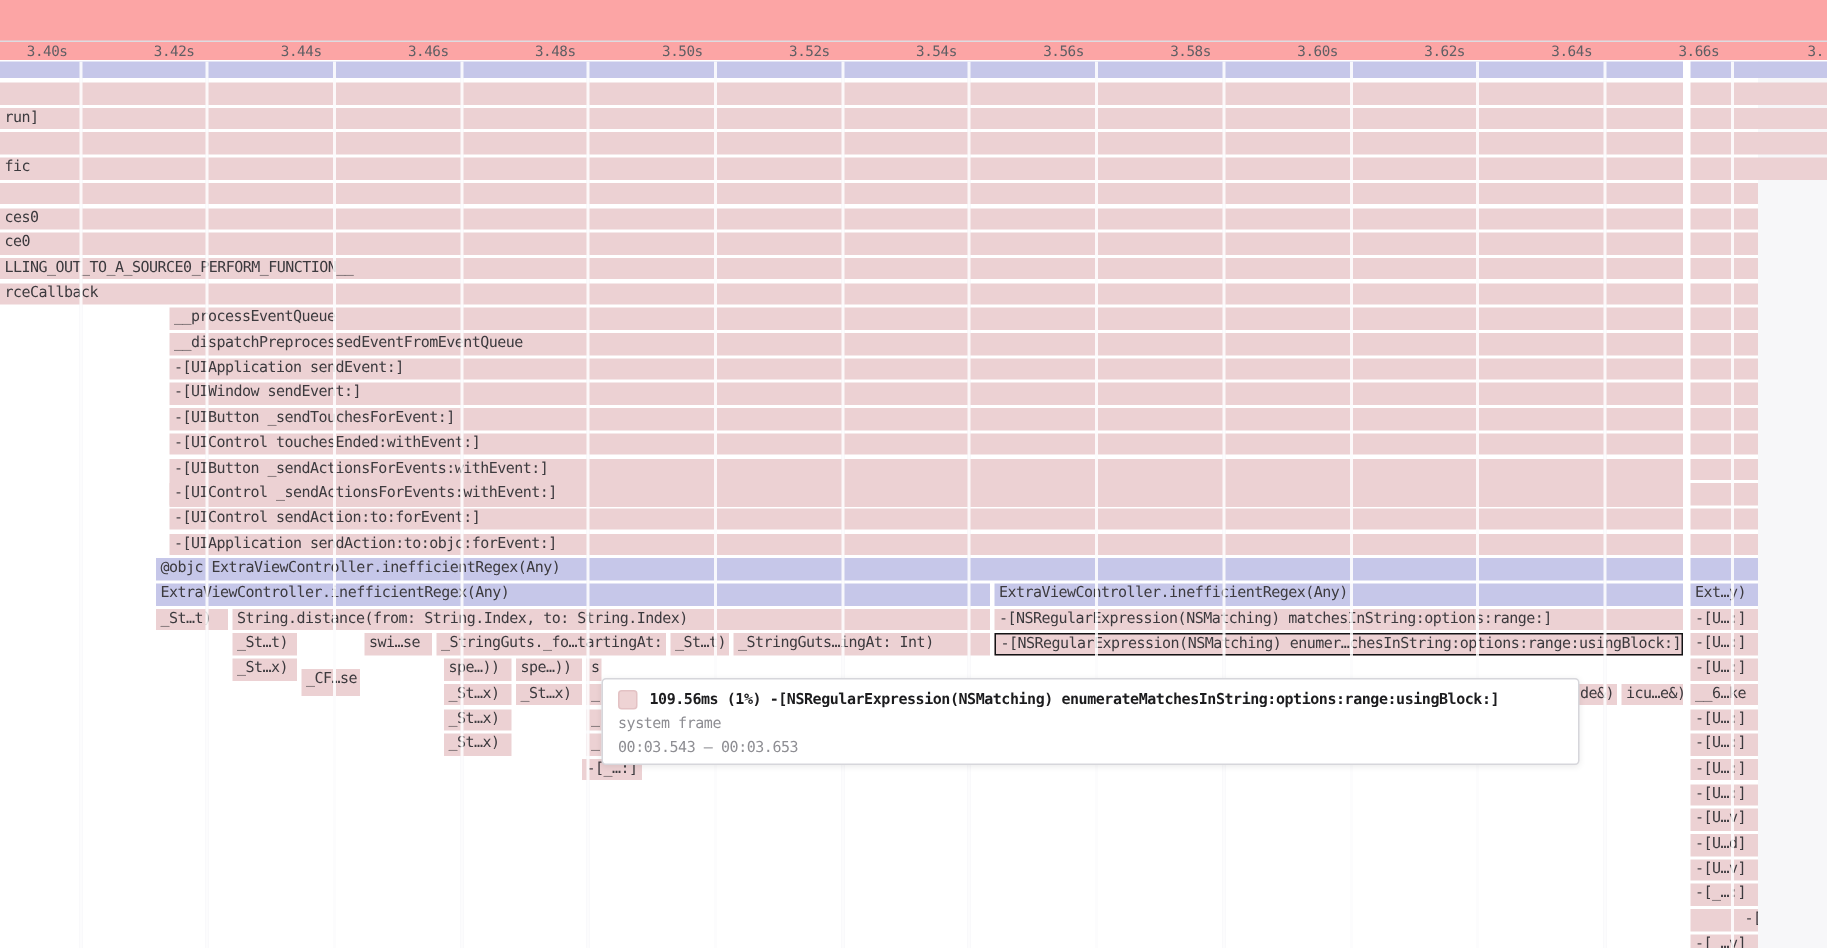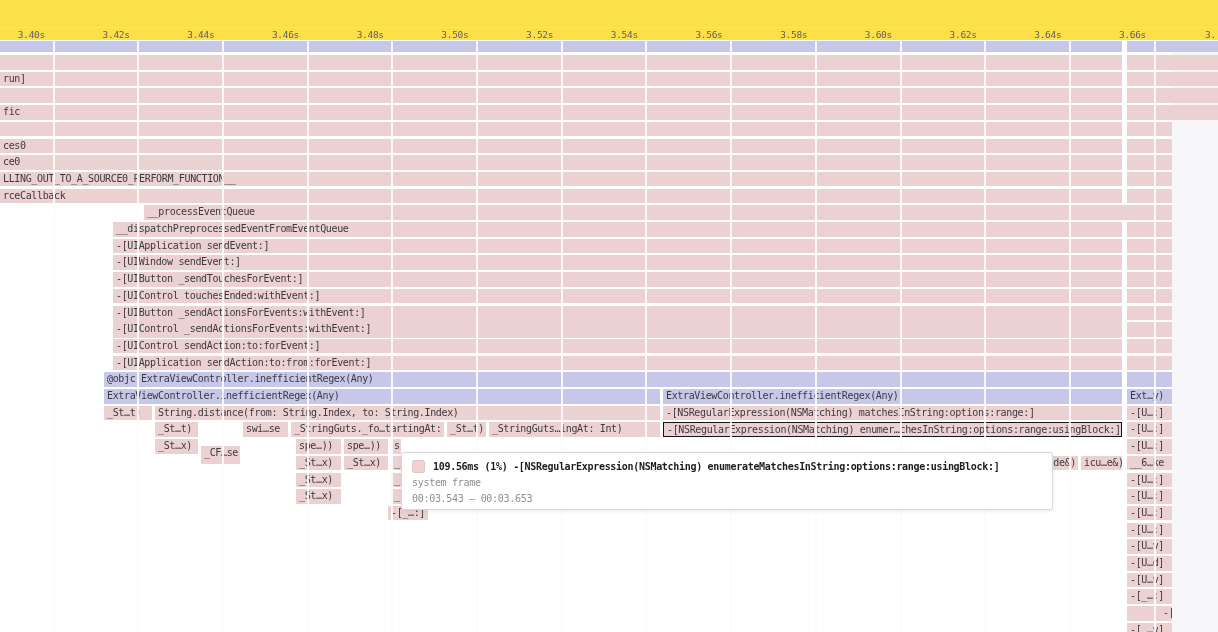--- a/index.html
+++ b/index.html
@@ -1,19 +1,19 @@
 <!DOCTYPE html>
 <html><head>
 <meta charset="utf-8">
 <style>
   html,body{margin:0;padding:0;background:#fff;}
   #screen{position:relative;width:1218px;height:632px;background:#ffffff;overflow:hidden;
           font-family:"DejaVu Sans Mono","Liberation Mono",monospace;}
   
-  #ruler{position:absolute;left:0;top:0;width:1218px;height:40px;background:#fde047;}
+  #ruler{position:absolute;left:0;top:0;width:1218px;height:40px;background:#fca5a5;}
   #ruler-line{position:absolute;left:0;top:27px;width:1218px;height:1px;background:#dcdce1;}
   .tick{position:absolute;top:29px;height:11px;font-size:9.5px;letter-spacing:-0.3px;
         color:#5f5f64;white-space:nowrap;transform:translateX(-50%);}
   .tick.edge{transform:none;}
   
   .gline-under{position:absolute;top:41px;bottom:0;width:2px;background:#ececf1;z-index:0;}
   .gline-over{position:absolute;top:41px;bottom:0;width:2px;background:rgba(255,255,255,0.85);z-index:3;}
   
   #right-bg{position:absolute;left:1172px;top:41px;width:46px;bottom:0;background:#f7f7f9;z-index:1;}
   
@@ -69,39 +69,39 @@
       <div class="frame pink" style="left: 0px; top: 121.8px; width: 1122px; height: 14.5px;"></div>
       <div class="frame pink" style="left: 1127px; top: 121.8px; width: 45px; height: 14.5px;"></div>
       <div class="frame pink" style="left: 0px; top: 138.5px; width: 1122px; height: 14.5px;">ces0</div>
       <div class="frame pink" style="left: 1127px; top: 138.5px; width: 45px; height: 14.5px;"></div>
       <div class="frame pink" style="left: 0px; top: 155.2px; width: 1122px; height: 14.5px;">ce0</div>
       <div class="frame pink" style="left: 1127px; top: 155.2px; width: 45px; height: 14.5px;"></div>
       <div class="frame pink" style="left: 0px; top: 171.9px; width: 1122px; height: 14.5px;">LLING_OUT_TO_A_SOURCE0_PERFORM_FUNCTION__</div>
       <div class="frame pink" style="left: 1127px; top: 171.9px; width: 45px; height: 14.5px;"></div>
       <div class="frame pink" style="left: 0px; top: 188.6px; width: 1122px; height: 14.5px;">rceCallback</div>
       <div class="frame pink" style="left: 1127px; top: 188.6px; width: 45px; height: 14.5px;"></div>
-      <div class="frame pink" style="left: 113px; top: 205.3px; width: 1009px; height: 14.5px; margin-left: 31px;">__processEventQueue</div>
+      <div class="frame pink" style="left: 113px; top: 205.3px; width: 1009px; height: 14.5px;">__processEventQueue</div>
       <div class="frame pink" style="left: 1127px; top: 205.3px; width: 45px; height: 14.5px;"></div>
       <div class="frame pink" style="left: 113px; top: 222px; width: 1009px; height: 14.5px;">__dispatchPreprocessedEventFromEventQueue</div>
       <div class="frame pink" style="left: 1127px; top: 222px; width: 45px; height: 14.5px;"></div>
       <div class="frame pink" style="left: 113px; top: 238.7px; width: 1009px; height: 14.5px;">-[UIApplication sendEvent:]</div>
       <div class="frame pink" style="left: 1127px; top: 238.7px; width: 45px; height: 14.5px;"></div>
       <div class="frame pink" style="left: 113px; top: 255.4px; width: 1009px; height: 14.5px;">-[UIWindow sendEvent:]</div>
       <div class="frame pink" style="left: 1127px; top: 255.4px; width: 45px; height: 14.5px;"></div>
       <div class="frame pink" style="left: 113px; top: 272.1px; width: 1009px; height: 14.5px;">-[UIButton _sendTouchesForEvent:]</div>
       <div class="frame pink" style="left: 1127px; top: 272.1px; width: 45px; height: 14.5px;"></div>
       <div class="frame pink" style="left: 113px; top: 288.8px; width: 1009px; height: 14.5px;">-[UIControl touchesEnded:withEvent:]</div>
       <div class="frame pink" style="left: 1127px; top: 288.8px; width: 45px; height: 14.5px;"></div>
       <div class="frame pink" style="left: 113px; top: 305.5px; width: 1009px; height: 32px;">-[UIButton _sendActionsForEvents:withEvent:]</div>
       <div class="frame pink" style="left: 1127px; top: 305.5px; width: 45px; height: 14.5px;"></div>
       <div class="frame pink" style="left: 113px; top: 322.2px; width: 1009px; height: 14.5px;">-[UIControl _sendActionsForEvents:withEvent:]</div>
       <div class="frame pink" style="left: 1127px; top: 322.2px; width: 45px; height: 14.5px;"></div>
       <div class="frame pink" style="left: 113px; top: 338.9px; width: 1009px; height: 14.5px;">-[UIControl sendAction:to:forEvent:]</div>
       <div class="frame pink" style="left: 1127px; top: 338.9px; width: 45px; height: 14.5px;"></div>
-      <div class="frame pink" style="left: 113px; top: 355.6px; width: 1009px; height: 14.5px;">-[UIApplication sendAction:to:from:forEvent:]</div>
+      <div class="frame pink" style="left: 113px; top: 355.6px; width: 1009px; height: 14.5px;">-[UIApplication sendAction:to:objc:forEvent:]</div>
       <div class="frame pink" style="left: 1127px; top: 355.6px; width: 45px; height: 14.5px;"></div>
       <div class="frame purple" style="left: 104px; top: 372.3px; width: 1018px; height: 14.5px;">@objc ExtraViewController.inefficientRegex(Any)</div>
       <div class="frame purple" style="left: 1127px; top: 372.3px; width: 45px; height: 14.5px;"></div>
       <div class="frame purple" style="left: 104px; top: 389px; width: 556px; height: 14.5px;">ExtraViewController.inefficientRegex(Any)</div>
       <div class="frame purple" style="left: 663px; top: 389px; width: 459px; height: 14.5px;">ExtraViewController.inefficientRegex(Any)</div>
       <div class="frame purple" style="left: 1127px; top: 389px; width: 45px; height: 14.5px;">Ext…y)</div>
       <div class="frame pink" style="left: 104px; top: 405.7px; width: 48px; height: 14.5px;">_St…t)</div>
       <div class="frame pink" style="left: 155px; top: 405.7px; width: 505px; height: 14.5px;">String.distance(from: String.Index, to: String.Index)</div>
       <div class="frame pink" style="left: 663px; top: 405.7px; width: 459px; height: 14.5px;">-[NSRegularExpression(NSMatching) matchesInString:options:range:]</div>
       <div class="frame pink" style="left: 1127px; top: 405.7px; width: 45px; height: 14.5px;">-[U…:]</div>

